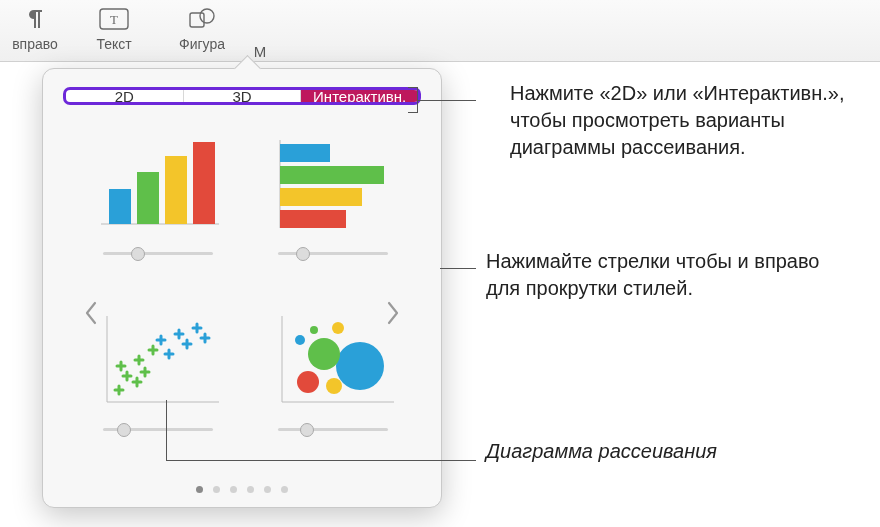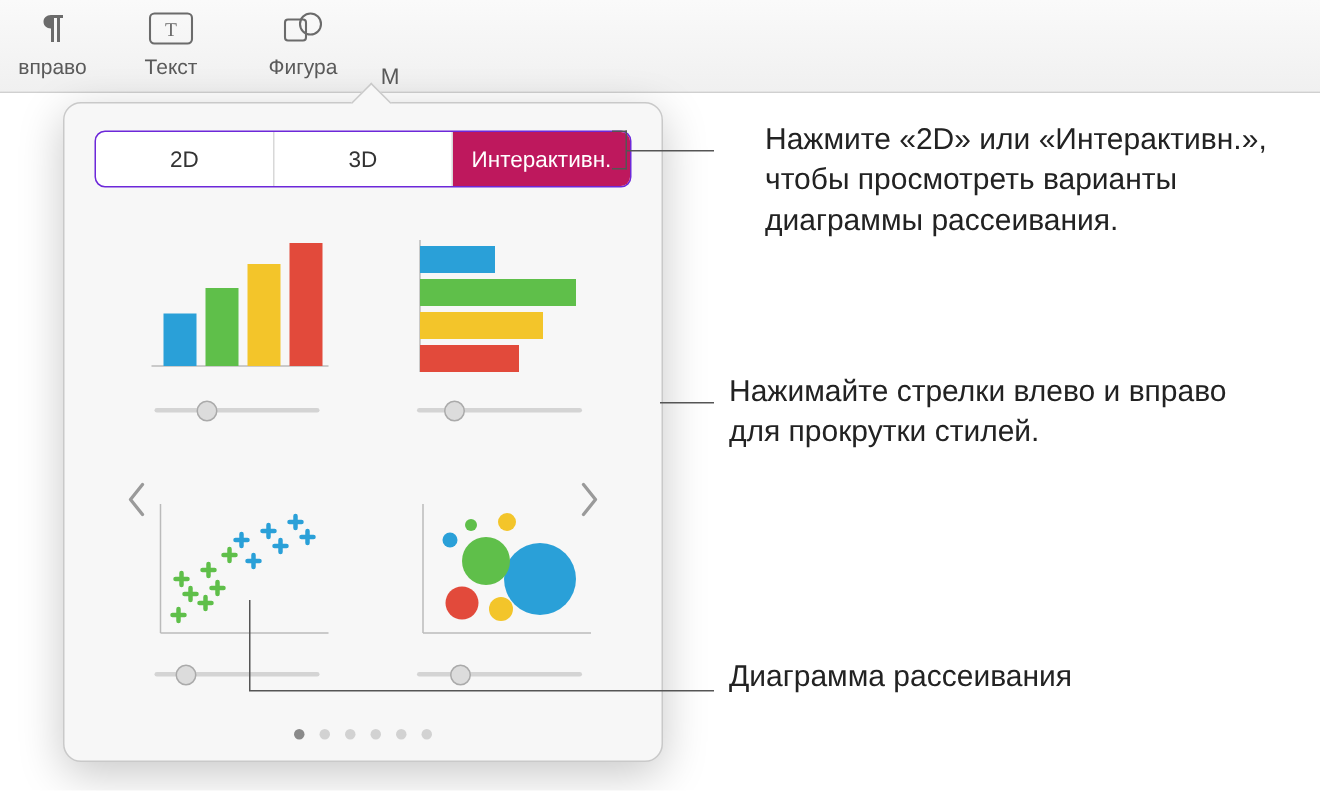--- a/index.html
+++ b/index.html
@@ -53,23 +53,23 @@
     position:absolute;
     top:-10px; left:195px;
     width:18px; height:18px;
     background:#f7f7f7;
     border-left:1px solid #c9c9c9;
     border-top:1px solid #c9c9c9;
     transform: rotate(45deg);
   }
   .segmented {
     margin: 18px 20px 10px 20px;
-    height: 38px;
+    height: 18px;
     display:flex;
-    border:1px solid #6d28d9;
+    border:3px solid #6d28d9;
     border-radius:7px;
     overflow:hidden;
     background:#fff;
   }
   .seg {
     flex:1;
     display:flex; align-items:center; justify-content:center;
     font-size:15px;
     color:#333;
     border-right:1px solid #d8d8d8;
@@ -283,17 +283,17 @@
     <div class="dot"></div>
     <div class="dot"></div>
   </div>
 </div>
 
 <div class="bracket" style="left:408px; top:87px; width:10px; height:26px;"></div>
 <div class="leader" style="left:418px; top:100px; width:58px;"></div>
 <div class="callout" style="left:486px; top:80px; width:360px;margin-left:24px;">Нажмите «2D» или «Интерактивн.», чтобы просмотреть варианты диаграммы рассеивания.</div>
 
 <div class="leader" style="left:440px; top:268px; width:36px;"></div>
-<div class="callout" style="left:486px; top:248px; width:370px;">Нажимайте стрелки влево и вправо для прокрутки стилей.</div>
+<div class="callout" style="left:486px; top:248px; width:370px;">Нажимайте стрелки чтобы и вправо для прокрутки стилей.</div>
 
 <div class="leader v" style="left:166px; top:400px; height:60px;"></div>
 <div class="leader" style="left:166px; top:460px; width:310px;"></div>
-<div class="callout" style="left:486px; top:438px; width:260px;">Диаграмма рассеивания</div>
+<div class="callout" style="left:486px; top:438px; width:260px;font-style:italic;">Диаграмма рассеивания</div>
 
 </body></html>

